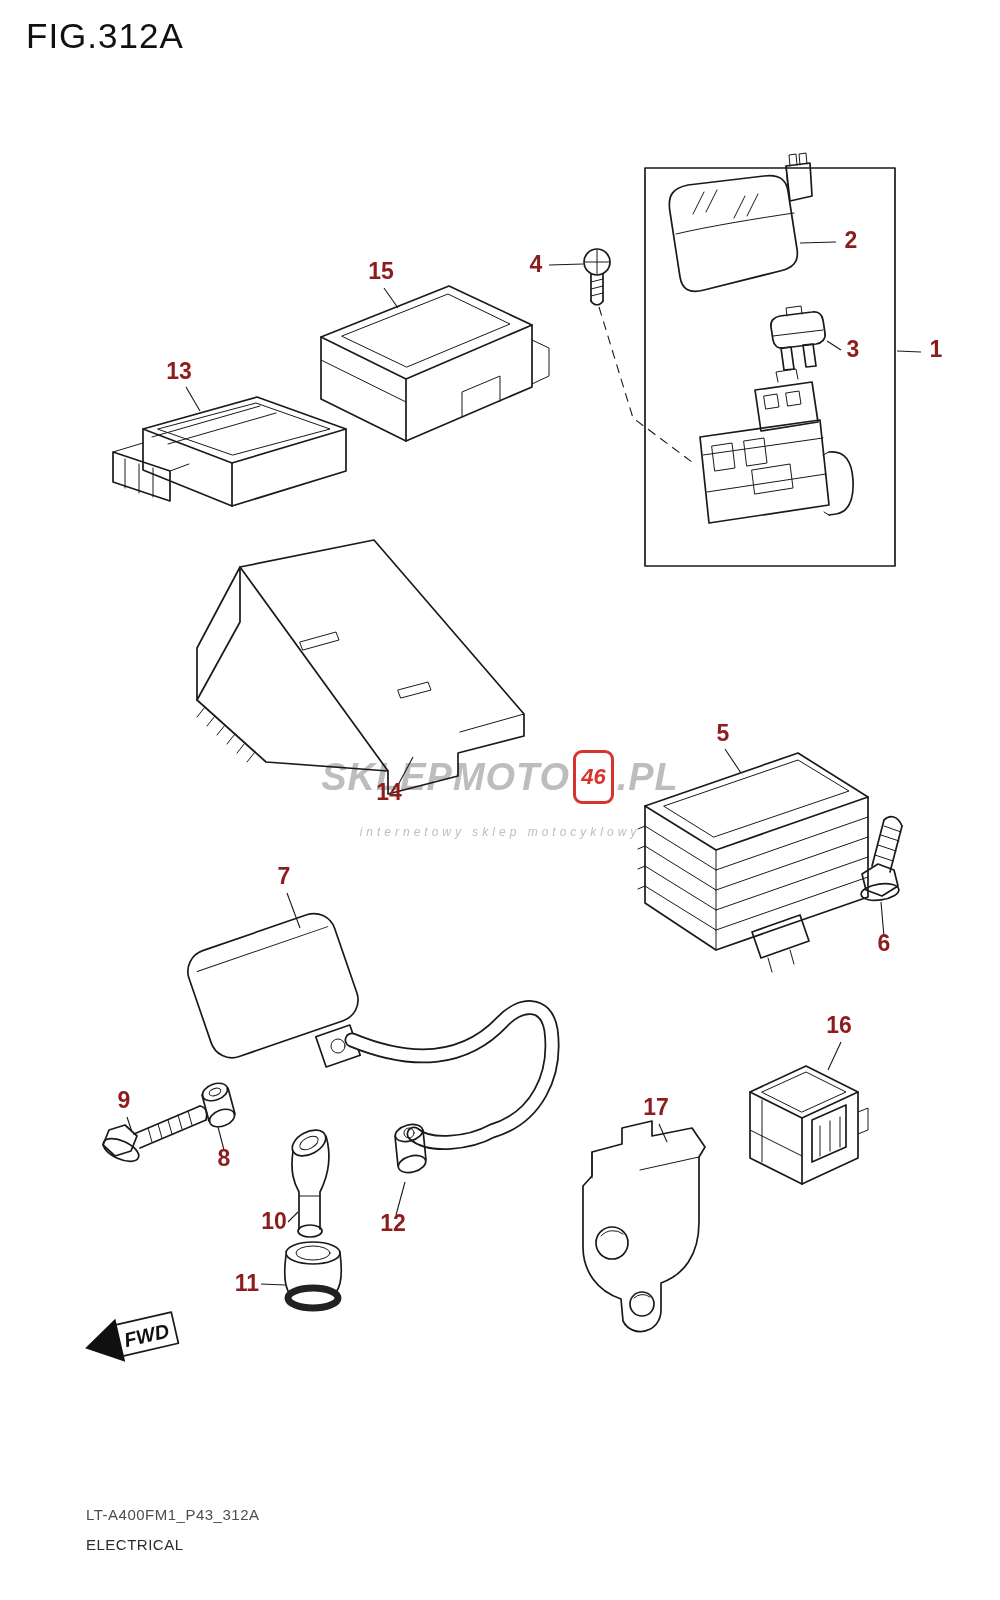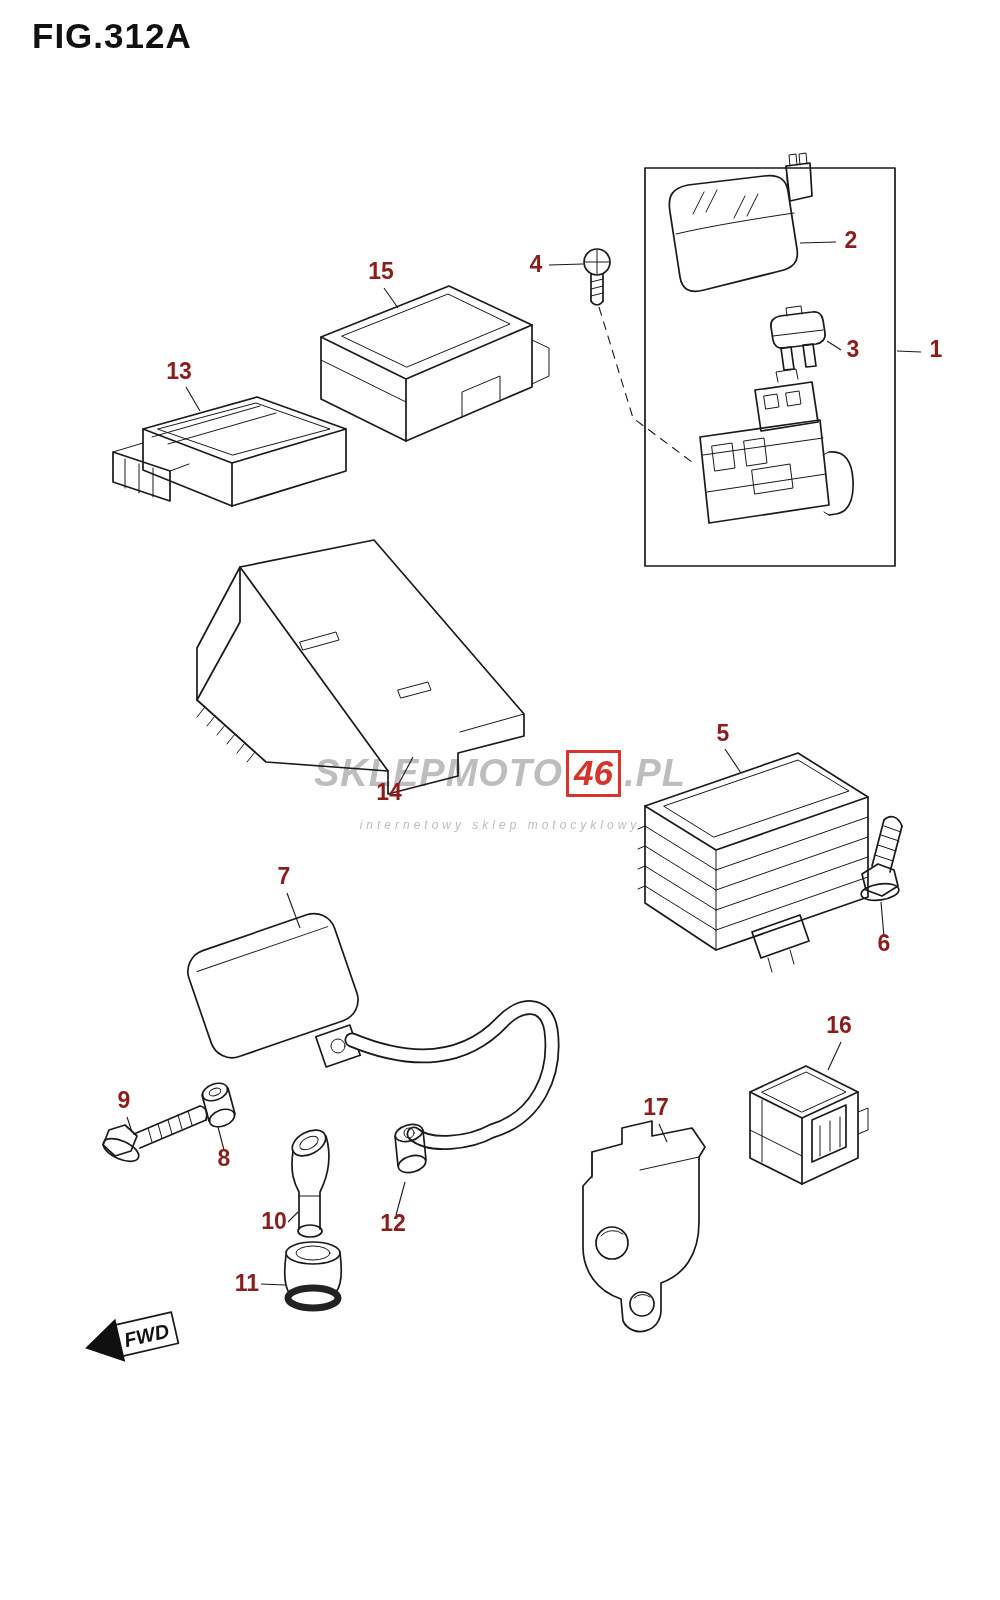--- a/index.html
+++ b/index.html
@@ -8,37 +8,37 @@
     --line:#1a1a1a;
     --label:#8e1c1c;
     --wm-accent:#d6342c;
     --wm-gray:#bdbdbd;
   }
   .canvas{
     position:relative; width:1000px; height:1600px; background:#fff;
     overflow:hidden; font-family:"Liberation Sans", sans-serif;
   }
   .fig-title{
-    position:absolute; left:32px; top:16px; z-index:3;
-    font-size:35px; font-weight:700; letter-spacing:1px; color:#101010;
+    position:absolute; left:26px; top:16px; z-index:3;
+    font-size:35px; font-weight:400; letter-spacing:1px; color:#101010;
   }
   .watermark{
     position:absolute; left:0; right:0; top:750px; z-index:0;
     display:flex; flex-direction:column; align-items:center;
     user-select:none;
   }
   .wm-row{ display:flex; align-items:center; }
   .wm-left,.wm-right{
     font-size:38px; font-weight:800; font-style:italic;
     color:var(--wm-gray); letter-spacing:1px;
   }
   .wm-mid{
-    font-size:35px; font-weight:800; font-style:italic;
+    font-size:22px; font-weight:800; font-style:italic;
     color:var(--wm-accent); border:3px solid var(--wm-accent);
-    border-radius:1px; padding:1px 5px; margin:0 3px; line-height:1.1;
+    border-radius:9px; padding:12px 5px; margin:0 3px; line-height:1.1;
   }
   .wm-tagline{
     margin-top:21px; font-size:12px; font-style:italic;
     letter-spacing:4px; color:var(--wm-gray);
   }
   svg.art{ position:absolute; left:0; top:0; z-index:1; }
   .ln  { fill:none; stroke:var(--line); stroke-width:1.7; stroke-linejoin:round; stroke-linecap:round; }
   .lnt { fill:none; stroke:var(--line); stroke-width:1;   stroke-linejoin:round; stroke-linecap:round; }
   .dash{ fill:none; stroke:var(--line); stroke-width:1.1; stroke-dasharray:9 6; }
   .leader{ stroke:var(--line); stroke-width:1.1; }
@@ -273,14 +273,18 @@
       <text class="plabel" x="247" y="1291">11</text>
       <text class="plabel" x="393" y="1231">12</text>
       <text class="plabel" x="179" y="379">13</text>
       <text class="plabel" x="389" y="800">14</text>
       <text class="plabel" x="381" y="279">15</text>
       <text class="plabel" x="839" y="1033">16</text>
       <text class="plabel" x="656" y="1115">17</text>
     </g>
   </svg>
 
+  <div class="footer">
+    <div class="footer-code">LT-A400FM1_P43_312A</div>
+    <div class="footer-caption">ELECTRICAL</div>
+  </div>
 
 </div>
 
 </body></html>

